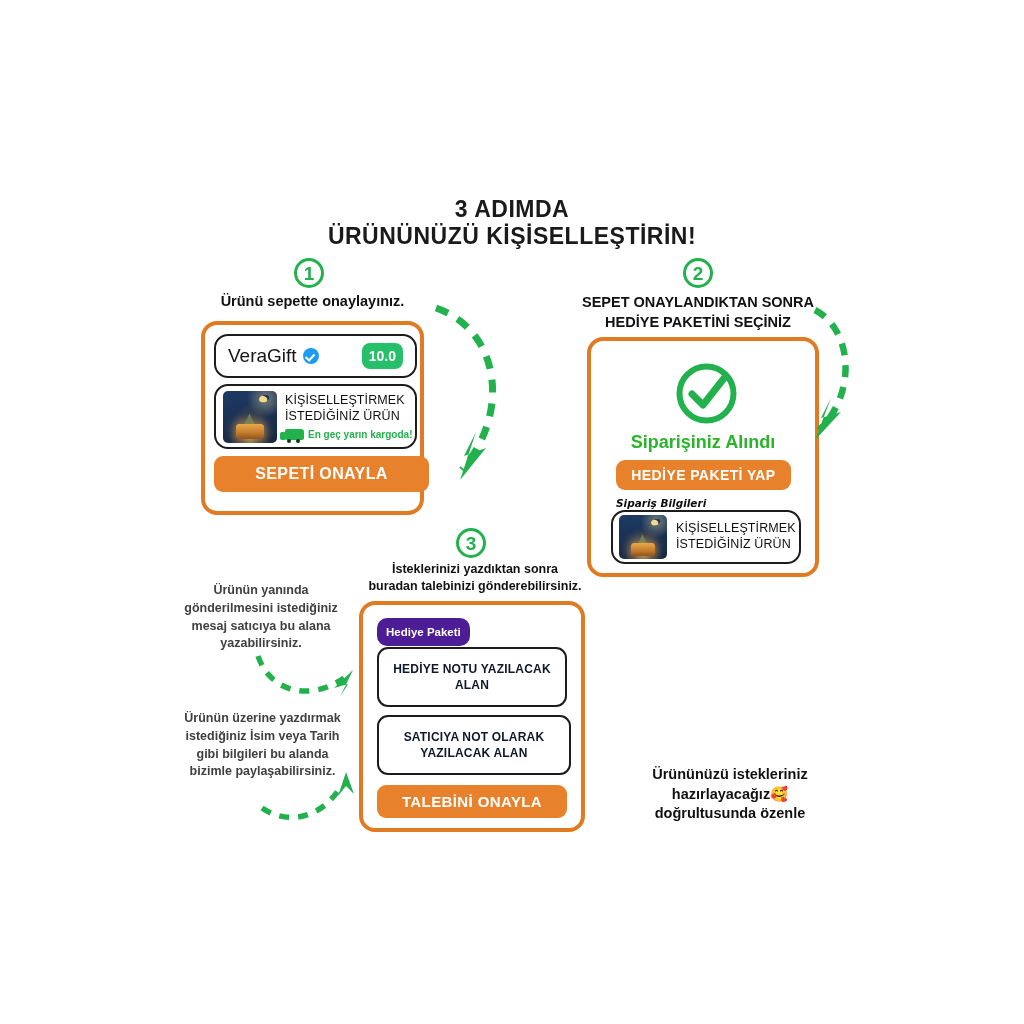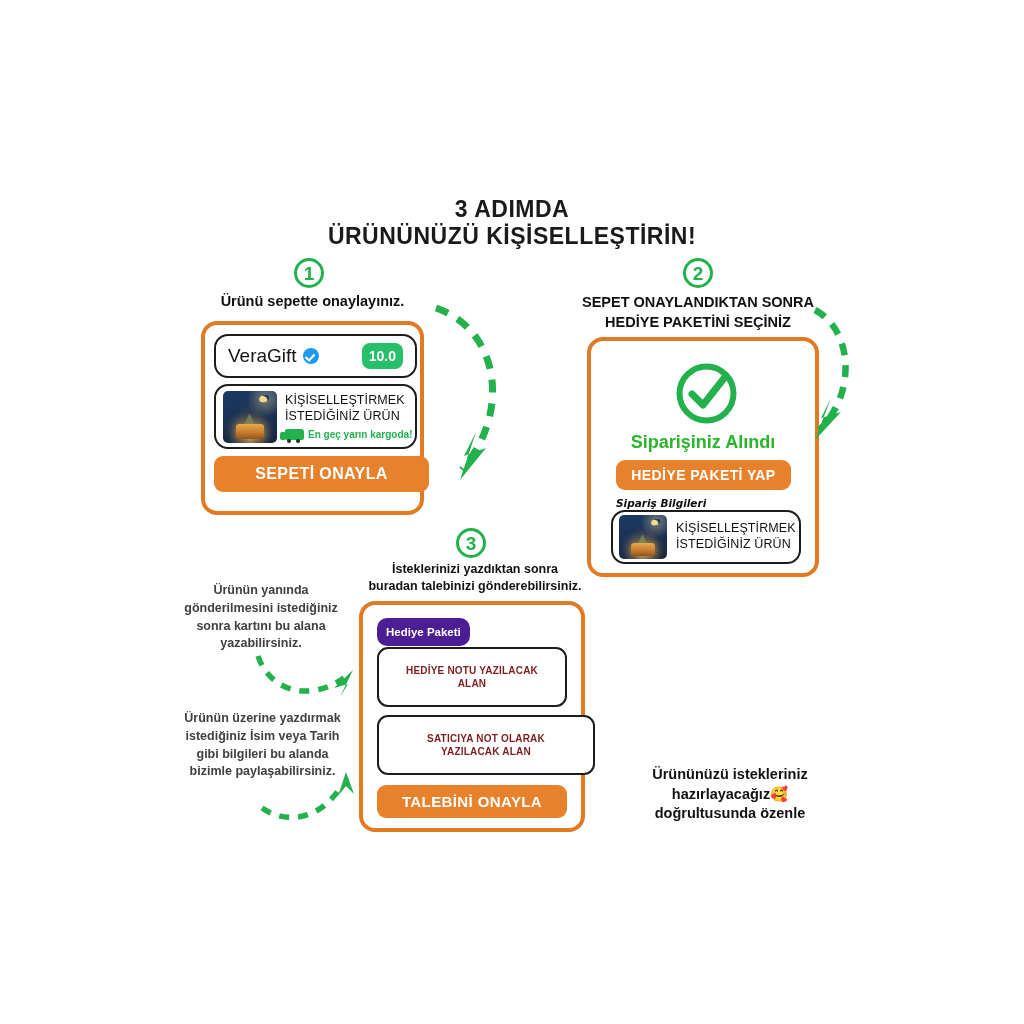--- a/index.html
+++ b/index.html
@@ -236,23 +236,23 @@
   
   .note-field {
     border: 2px solid #1c1c1c;
     border-radius: 11px;
     background: #ffffff;
     box-sizing: border-box;
     display: flex;
     align-items: center;
     justify-content: center;
     text-align: center;
-    font-size: 10px;
-    font-weight: bold;
-    color: #7f1d1d;
+    font-size: 12px;
+    font-weight: bold;
+    color: #0f172a;
     line-height: 1.35;
     letter-spacing: 0.2px;
   }
 
   
   .annotation {
     font-size: 12.5px;
     font-weight: bold;
     color: #404040;
     text-align: center;
@@ -376,34 +376,34 @@
       <span id="gift-packet-tab">Hediye Paketi</span>
     </div>
 
     <div class="note-field abs" style="left:14px; top:42px; width:190px; height:60px;">
       <div>
         <div>HEDİYE NOTU YAZILACAK</div>
         <div>ALAN</div>
       </div>
     </div>
 
-    <div class="note-field abs" style="left:14px; top:110px; width:218px; height:60px;">
+    <div class="note-field abs" style="left:14px; top:110px; width:194px; height:60px;">
       <div>
         <div>SATICIYA NOT OLARAK</div>
         <div>YAZILACAK ALAN</div>
       </div>
     </div>
 
     <div class="btn-orange abs" style="left:14px; top:180px; width:190px; height:33px; font-size:15px;">TALEBİNİ ONAYLA</div>
   </div>
 
   <div class="abs annotation" style="left:163px; top:582px; width:196px;">
     <div>Ürünün yanında</div>
     <div>gönderilmesini istediğiniz</div>
-    <div>sonra kartını bu alana</div>
+    <div>mesaj satıcıya bu alana</div>
     <div>yazabilirsiniz.</div>
   </div>
 
   <svg class="abs" style="left:252px; top:652px; width:118px; height:62px;" viewBox="0 0 118 62">
     <path d="M 6 4 C 18 40, 58 50, 92 26" fill="none" stroke="#22B14C" stroke-width="5.5" stroke-dasharray="10 9" stroke-linecap="butt"></path>
     <path d="M 101 18 L 82 36 L 96 32 L 88 45 Z" fill="#22B14C"></path>
   </svg>
 
   <div class="abs annotation" style="left:160px; top:710px; width:205px;">
     <div>Ürünün üzerine yazdırmak</div>

